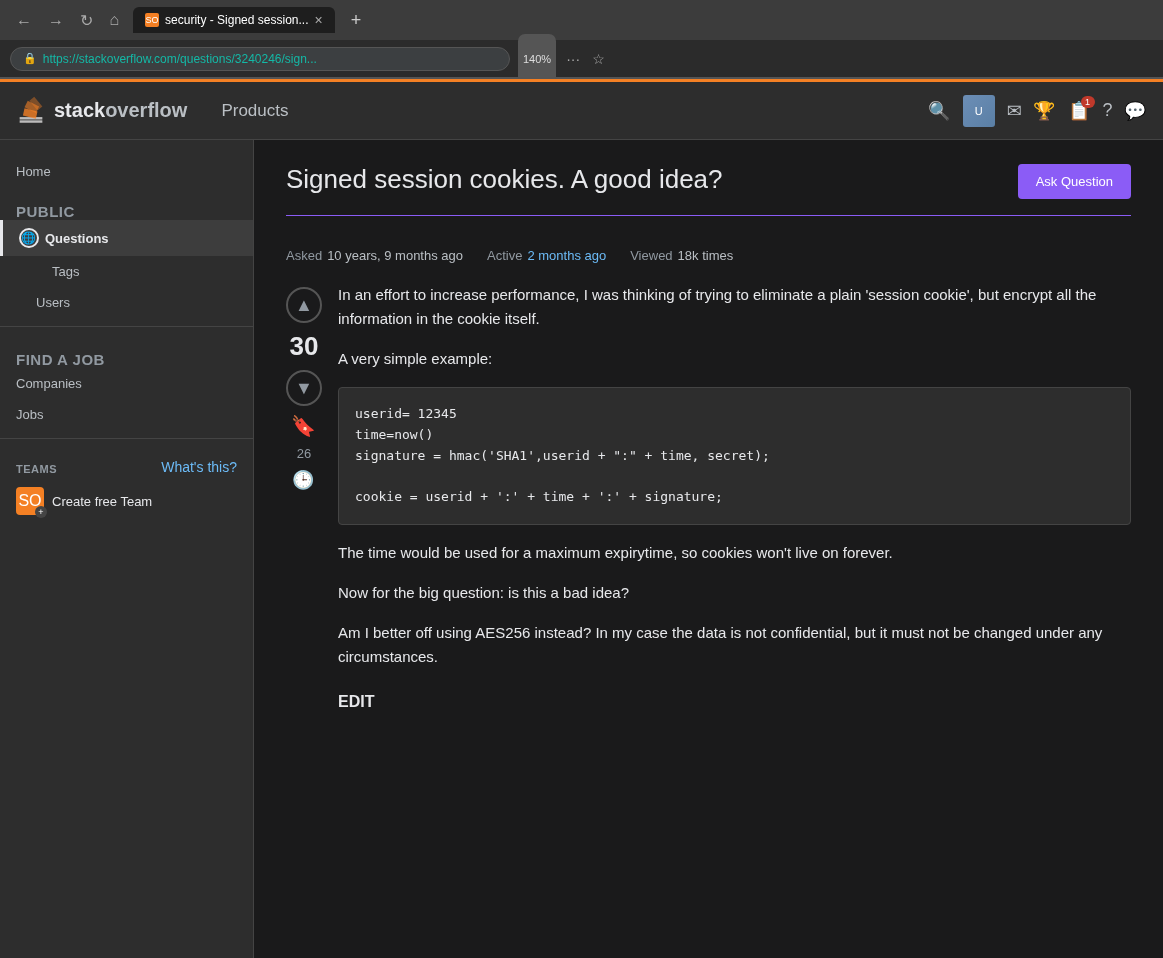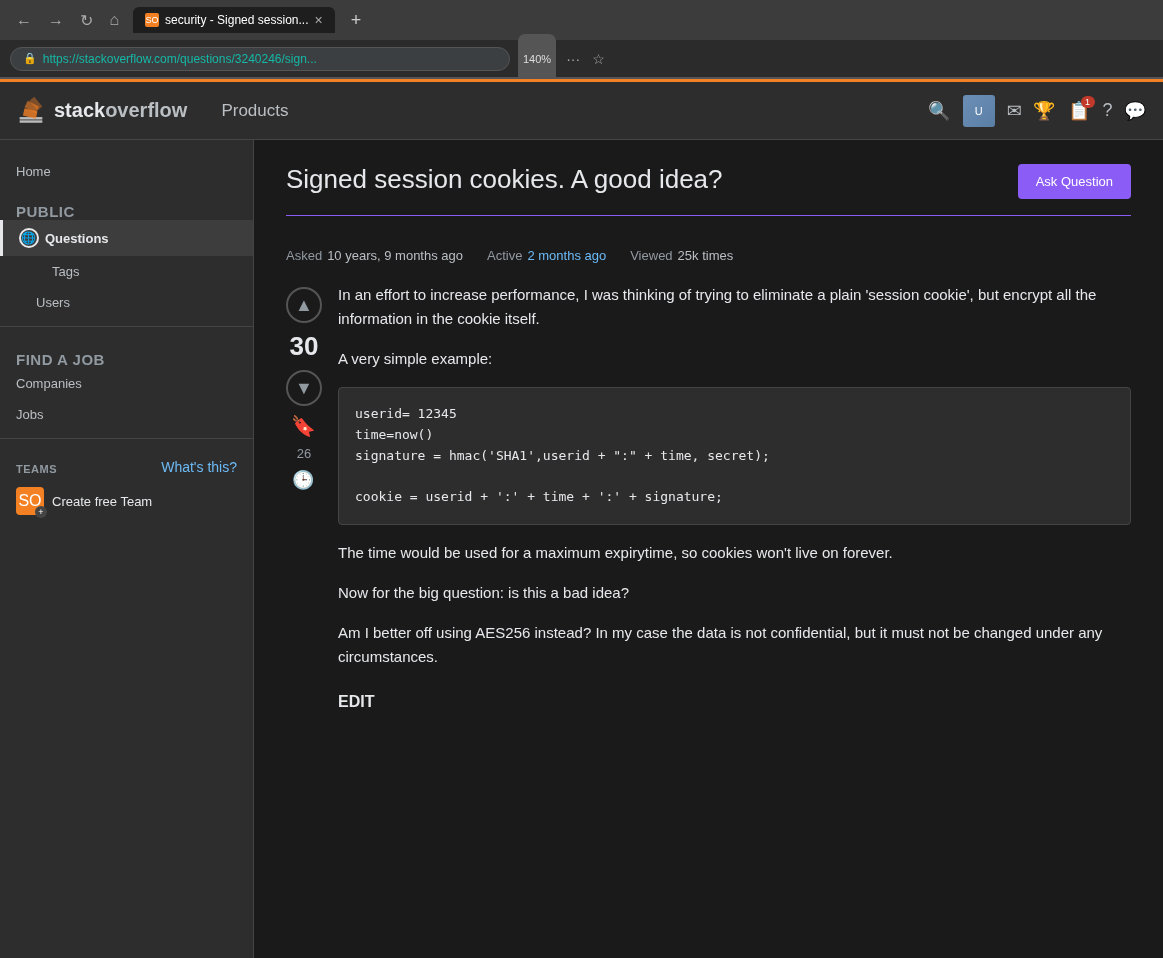--- a/index.html
+++ b/index.html
@@ -214,21 +214,21 @@
         <div class="meta-item">
           <span class="meta-label">Asked</span>
           <span class="meta-value">10 years, 9 months ago</span>
         </div>
         <div class="meta-item">
           <span class="meta-label">Active</span>
           <span class="meta-value highlight">2 months ago</span>
         </div>
         <div class="meta-item">
           <span class="meta-label">Viewed</span>
-          <span class="meta-value">25k times</span>
+          <span class="meta-value">18k times</span>
         </div>
       </div>
 
       <div class="question-body">
 
         <div class="vote-controls">
           <button class="vote-btn">▲</button>
           <span class="vote-count">30</span>
           <button class="vote-btn">▼</button>
           <button class="vote-icon-bookmark">🔖</button>

